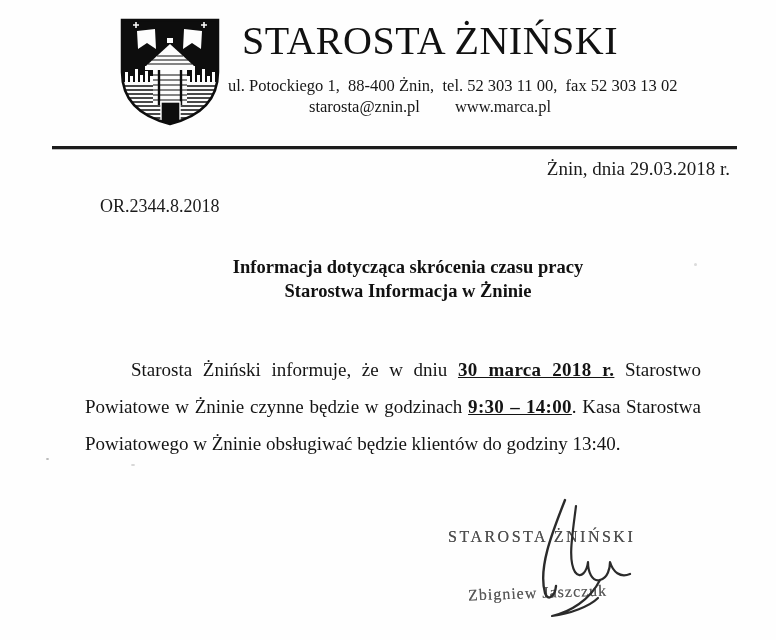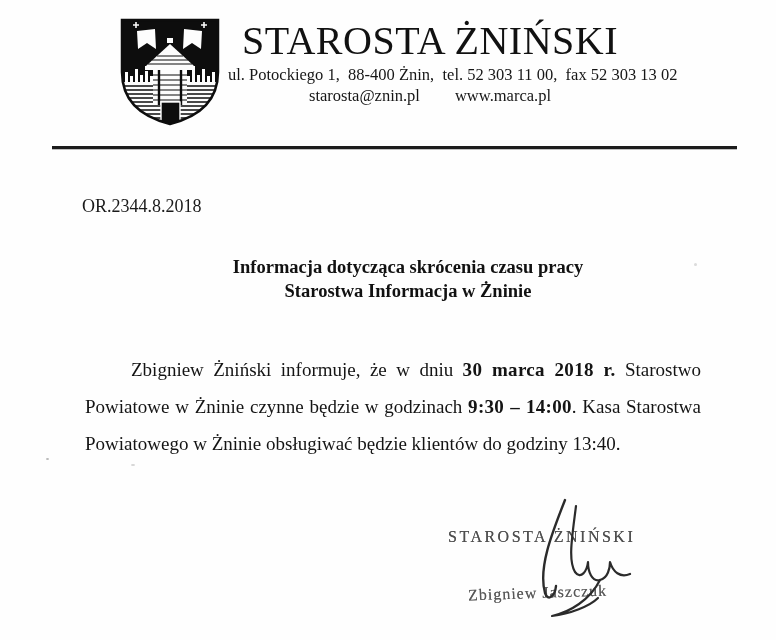--- a/index.html
+++ b/index.html
@@ -20,60 +20,60 @@
   }
   .head-text {
     position: absolute; left: 228px; top: 18px; width: 404px;
     text-align: center;
   }
   .org-name {
     font-size: 40px; line-height: 46px; letter-spacing: 0.5px;
     white-space: nowrap; color: #111;
   }
   .addr1 {
-    margin-top: 1px;
+    margin-top: 12px;
     font-size: 16.5px; line-height: 19px;
     white-space: pre; color: #161616;
   }
   .addr2 {
     margin-top: 2px;
     display: flex; justify-content: center; gap: 35px;
     font-size: 16.5px; line-height: 19px; color: #161616;
   }
 
   
   .rule {
     position: absolute; left: 52px; top: 146px; width: 685px; height: 3px;
     background: #1c1c1c;
     box-shadow: 0 1px 0 rgba(0,0,0,0.25);
   }
   .dateline {
     position: absolute; right: 46px; top: 158px;
     font-size: 19px; white-space: nowrap;
   }
   .ref-number {
-    position: absolute; left: 82px; top: 196px;
+    position: absolute; left: 100px; top: 196px;
     font-size: 18px; white-space: nowrap;
   }
 
   
   .subject {
     position: absolute; left: 0; top: 255px; width: 776px;
     text-align: center; font-weight: bold;
     font-size: 18.5px; line-height: 24px; color: #111; padding-left: 20px;
   }
 
   
   .body-par {
     position: absolute; left: 85px; top: 351px; width: 616px;
     font-size: 19px; line-height: 37px;
     text-align: justify; text-indent: 46px;
     color: #141414;
   }
-  .body-par b { font-weight: bold; letter-spacing: 0.3px; }
+  .body-par b { font-weight: bold; letter-spacing: 0.3px; text-decoration: underline; }
 
   
   .stamp-title {
     position: absolute; left: 448px; top: 528px;
     font-size: 16px; letter-spacing: 2.5px; white-space: nowrap;
     color: #4e4e4e;
     text-shadow: 0 0 0.6px #6a6a6a;
   }
   .stamp-name {
     position: absolute; left: 468px; top: 584px;
@@ -184,29 +184,30 @@
     <div class="org-name">STAROSTA ŻNIŃSKI</div>
     <div class="addr1">ul. Potockiego 1,  88-400 Żnin,  tel. 52 303 11 00,  fax 52 303 13 02</div>
     <div class="addr2">
       <span>starosta@znin.pl</span>
       <span>www.marca.pl</span>
     </div>
   </div>
 
   <div class="rule"></div>
 
+  <div class="dateline">Żnin, dnia 29.03.2018 r.</div>
 
   <div class="ref-number">OR.2344.8.2018</div>
 
   <div class="subject">
     <div>Informacja dotycząca skrócenia czasu pracy</div>
     <div>Starostwa Informacja w Żninie</div>
   </div>
 
-  <div class="body-par"><span>Zbigniew Żniński informuje, że w dniu </span><b>30 marca 2018 r.</b><span> Starostwo Powiatowe w Żninie czynne będzie w godzinach </span><b>9:30 – 14:00</b><span>.  Kasa Starostwa Powiatowego w Żninie obsługiwać będzie klientów do godziny 13:40.</span></div>
+  <div class="body-par"><span>Starosta Żniński informuje, że w dniu </span><b>30 marca 2018 r.</b><span> Starostwo Powiatowe w Żninie czynne będzie w godzinach </span><b>9:30 – 14:00</b><span>.  Kasa Starostwa Powiatowego w Żninie obsługiwać będzie klientów do godziny 13:40.</span></div>
 
   <div class="stamp-title">STAROSTA ŻNIŃSKI</div>
   <div class="stamp-name">Zbigniew Jaszczuk</div>
 
   <svg class="signature-svg" viewBox="0 0 220 145" xmlns="http://www.w3.org/2000/svg">
     <g fill="none" stroke="#2b2b2b" stroke-linecap="round" stroke-linejoin="round">
       <path stroke-width="2.4" d="M125,12 C112,45 98,80 105,105 C108,114 115,108 116,98"></path>
       <path stroke-width="2.2" d="M136,18 C132,50 128,72 135,84 C141,92 147,83 148,74 C148,84 152,94 160,92 C168,90 170,80 170,74 C173,84 180,90 190,86"></path>
       <path stroke-width="2.2" d="M160,92 C150,112 130,124 112,128 C130,126 150,118 158,110"></path>
     </g>

